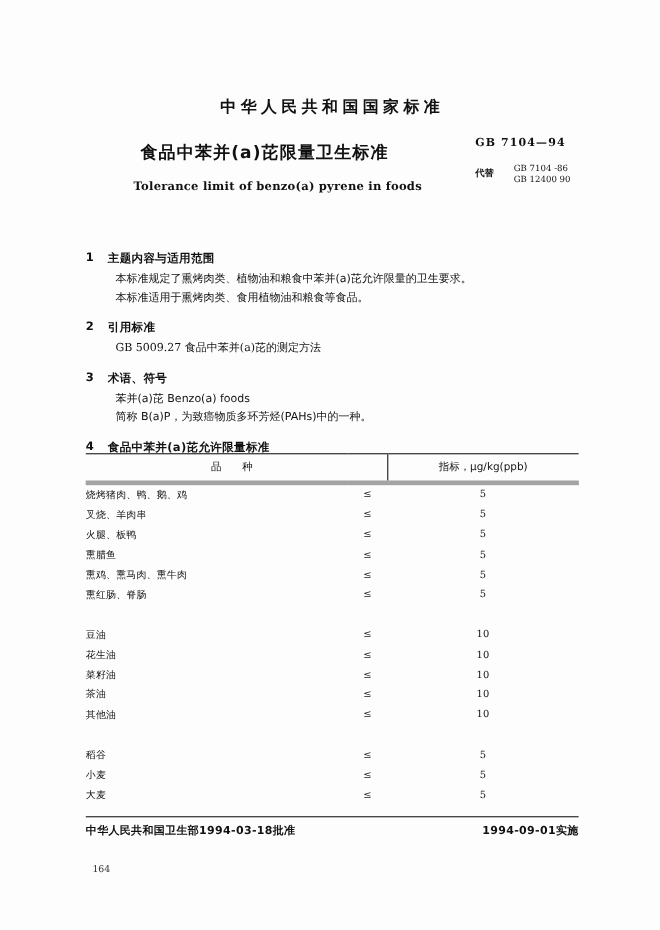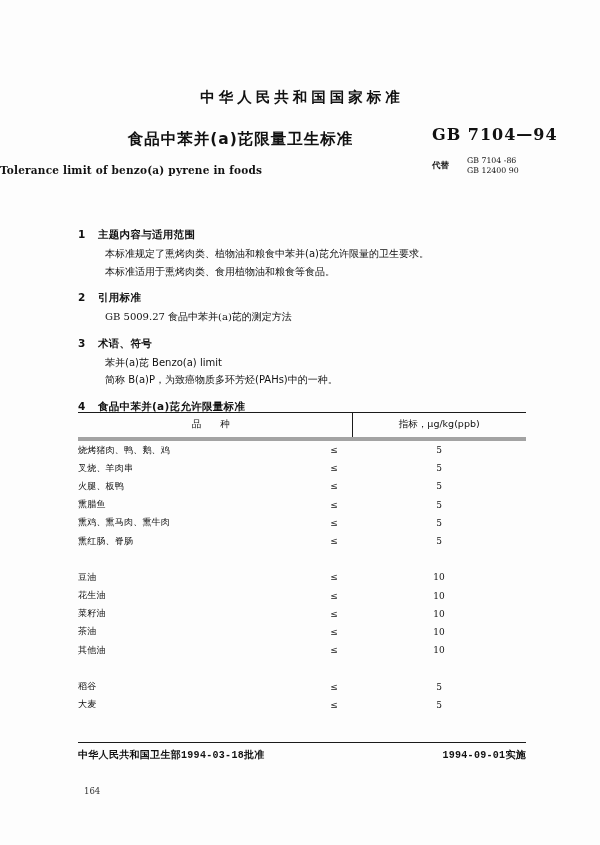--- a/index.html
+++ b/index.html
@@ -41,39 +41,39 @@
   }
   .doc-title {
     text-align: center;
     font-size: 15.5px;
     font-weight: bold;
     letter-spacing: 1px;
     color: #111;
     padding-right: 119px;
   }
   .doc-title-en {
-    text-align: left;
+    text-align: center;
     font-size: 10.5px;
     font-weight: bold;
     font-family: "DejaVu Serif", "Liberation Serif", serif;
     color: #111;
     margin-top: 14px;
     padding-right: 95px;
     letter-spacing: 0.2px;
   }
   .std-no-block {
     position: absolute;
     right: 48px;
     top: -4px;
     text-align: left;
     width: 120px;
   }
   .std-no {
     font-family: "DejaVu Serif", "Liberation Serif", serif;
-    font-size: 16px;
+    font-size: 10px;
     font-weight: bold;
     letter-spacing: 1px;
     color: #111;
     white-space: nowrap;
   }
   .replaces {
     margin-top: 12px;
     display: flex;
     align-items: center;
     white-space: nowrap;
@@ -203,21 +203,20 @@
   .footer {
     position: absolute;
     left: 78px;
     top: 748px;
     width: 448px;
     display: flex;
     justify-content: space-between;
     font-size: 10px;
     font-weight: bold;
     color: #111;
-    font-family: Liberation Mono, monospace;
   }
   .footer span { letter-spacing: 0.3px; }
   .page-no {
     position: absolute;
     left: 84px;
     top: 786px;
     font-size: 8.5px;
     font-family: "DejaVu Serif", "Liberation Serif", serif;
     color: #333;
   }
@@ -269,21 +268,21 @@
         <p class="mono-ref">GB 5009.27  食品中苯并(a)芘的测定方法</p>
       </div>
     </div>
 
     <div class="sec">
       <div class="sec-head">
         <span class="sec-num">3</span>
         <span class="sec-title">术语、符号</span>
       </div>
       <div class="sec-body">
-        <p>苯并(a)芘   Benzo(a) limit</p>
+        <p>苯并(a)芘   Benzo(a) foods</p>
         <p>简称 B(a)P，为致癌物质多环芳烃(PAHs)中的一种。</p>
       </div>
     </div>
 
     <div class="sec">
       <div class="sec-head">
         <span class="sec-num">4</span>
         <span class="sec-title">食品中苯并(a)芘允许限量标准</span>
       </div>
     </div>
@@ -372,20 +371,25 @@
           <td></td>
             <td></td>
             <td class="val"></td>
         </tr>
 
         <tr>
           <td class="name">稻谷</td>
           <td class="op">≤</td>
           <td class="val">5</td>
         </tr>
+        <tr>
+          <td class="name">小麦</td>
+          <td class="op">≤</td>
+          <td class="val">5</td>
+        </tr>
         <tr class="last-row">
           <td class="name">大麦</td>
           <td class="op">≤</td>
           <td class="val">5</td>
         </tr>
       </tbody>
     </table>
   </div>
 
   <div class="footer-rule"></div>

